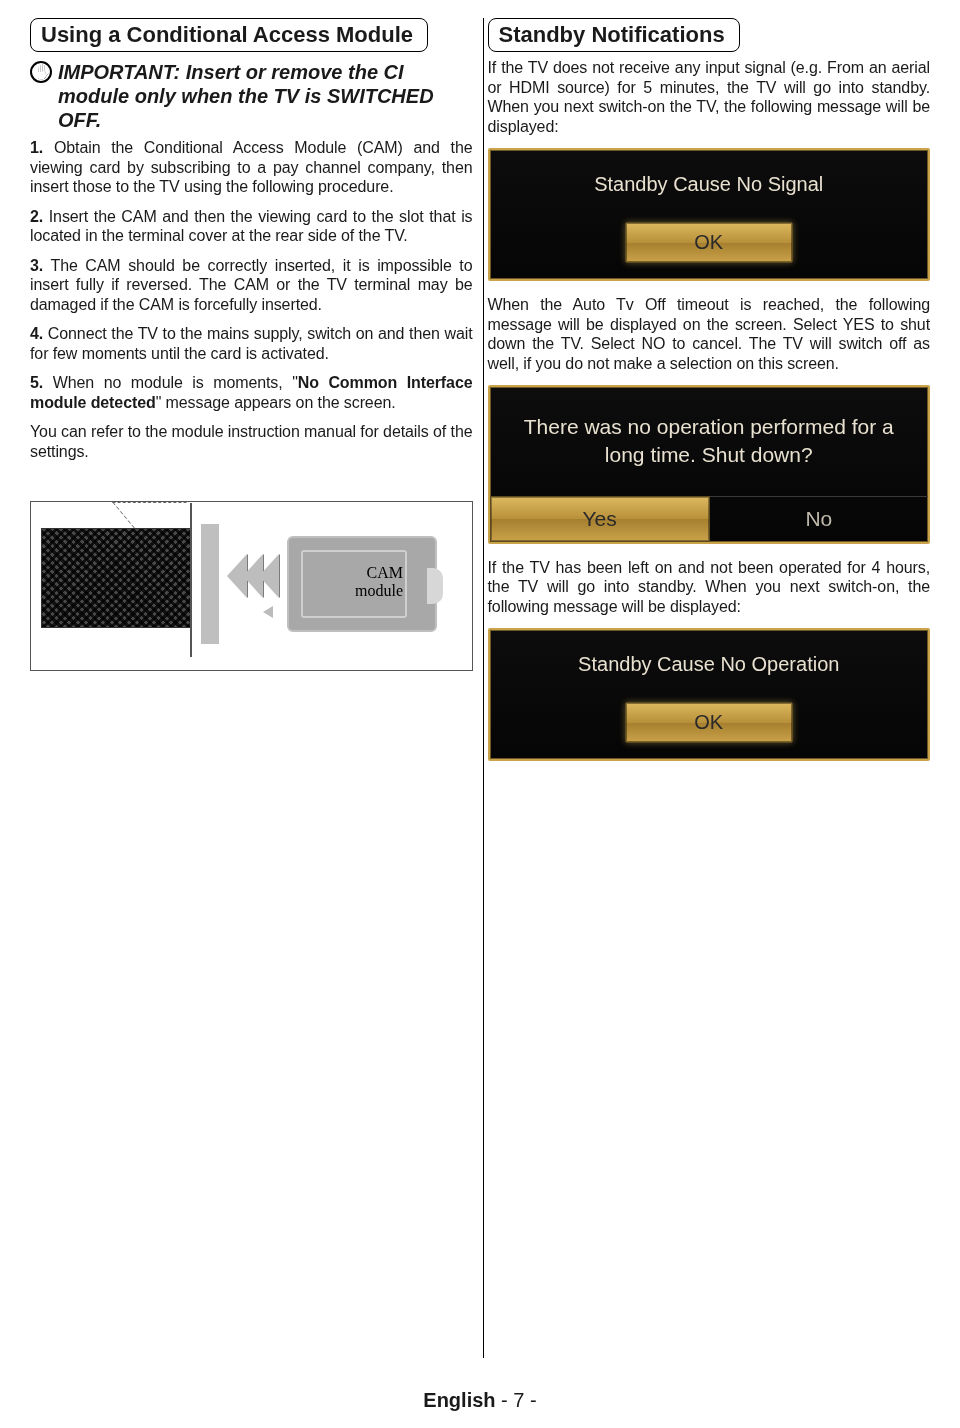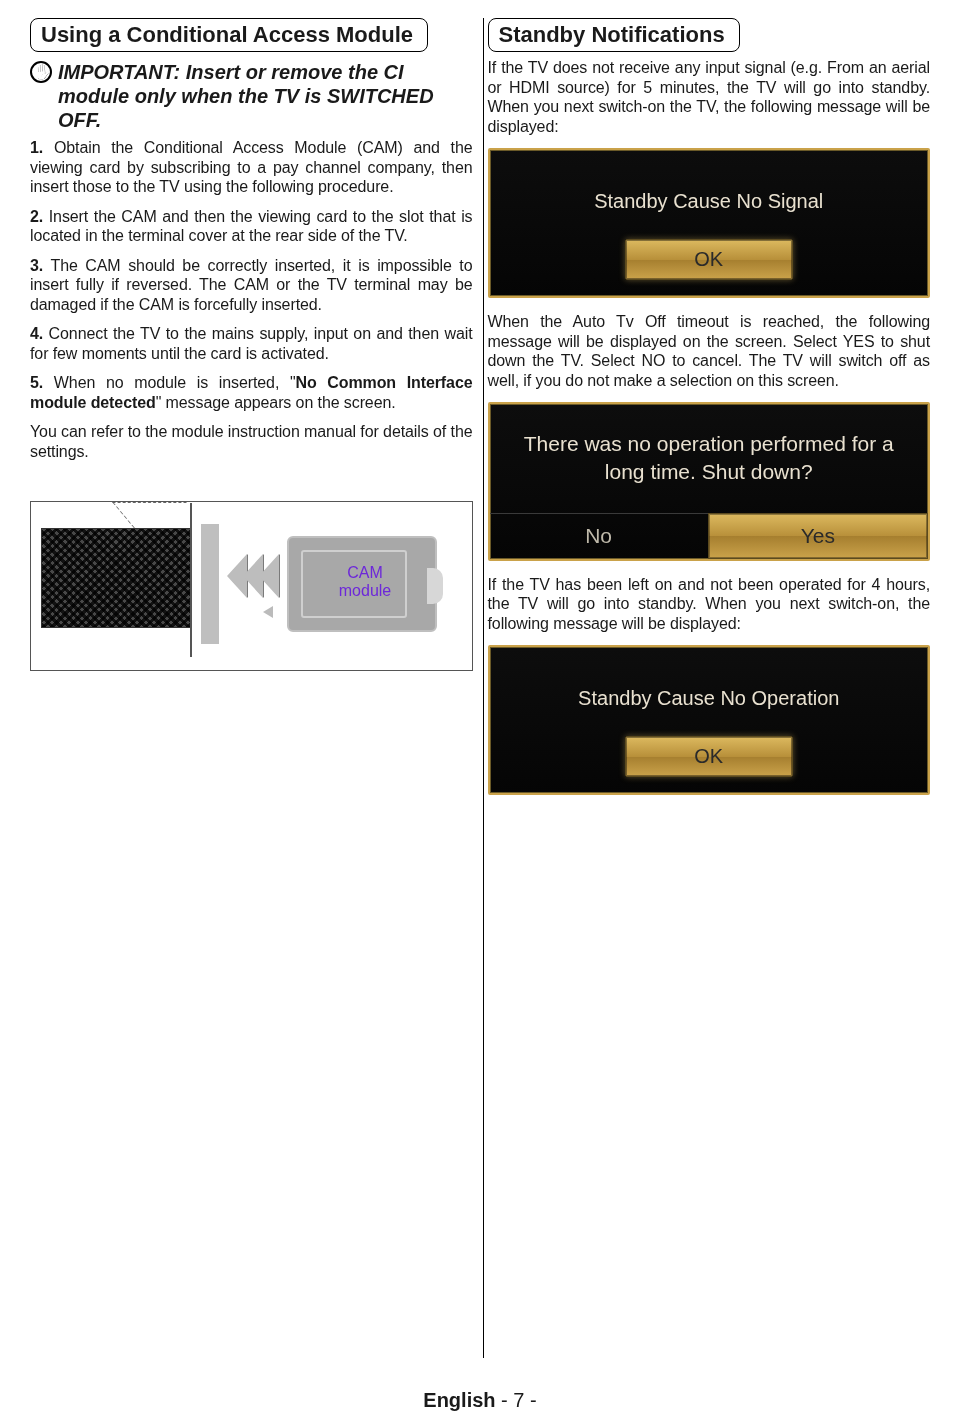--- a/index.html
+++ b/index.html
@@ -97,30 +97,30 @@
     border:2px solid #bfbfbf; border-radius:6px; background:#a8a8a8;
   }
   .cam-card::before{
     content:""; position:absolute; left:12px; top:12px; right:28px; bottom:12px;
     border:2px solid #cfcfcf; border-radius:3px;
   }
   .cam-card::after{
     content:""; position:absolute; right:-8px; top:30px; width:16px; height:36px;
     background:#d7d7d7; border-radius:0 10px 10px 0;
   }
-  .cam-label{ position:absolute; left:296px; top:62px; color:#6d28d9; font-size:16px; text-align:center; width:76px; line-height:1.1;}
+  .cam-label{ position:absolute; left:296px; top:62px; color:#000000; font-size:16px; text-align:right; width:76px; line-height:1.1;font-family:Liberation Serif, serif;}
   .cam-tri{position:absolute; left:232px; top:104px; width:0;height:0; border-top:6px solid transparent; border-bottom:6px solid transparent; border-right:10px solid #bbb;}
 
   
   .tv-panel {
     background: linear-gradient(#0d0d0d,#050505);
     border: 2px solid #caa24a;
     border-radius: 2px;
     margin: 12px 0 14px 0;
-    padding: 34px 0 16px 0;
+    padding: 17px 0 16px 0;
     text-align: center;
     box-shadow: 0 0 0 1px #6b5a28 inset;
   }
   .tv-text { color: #e9e1d0; font-size: 20px; text-align:center; padding: 4px 26px 18px; line-height:1.35; }
   .tv-ok {
     display: block;
     margin: 6px auto 0;
     width: 168px;
     padding: 8px 0;
     text-align: center;
@@ -168,23 +168,23 @@
       <span class="important-text">IMPORTANT: Insert or remove the CI module only when the TV is SWITCHED OFF.</span>
     </div>
 
 
     <p class="body"><span class="step-num">1.</span><span> Obtain the Conditional Access Module (CAM) and the viewing card by subscribing to a pay channel company, then insert those to the TV using the following procedure.</span></p>
 
     <p class="body"><span class="step-num">2.</span><span> Insert the CAM and then the viewing card to the slot that is located in the terminal cover at the rear side of the TV.</span></p>
 
     <p class="body"><span class="step-num">3.</span><span> The CAM should be correctly inserted, it is impossible to insert fully if reversed. The CAM or the TV terminal may be damaged if the CAM is forcefully inserted.</span></p>
 
-    <p class="body"><span class="step-num">4.</span><span> Connect the TV to the mains supply, input on and then wait for few moments until the card is activated.</span></p>
-
-    <p class="body"><span class="step-num">5.</span><span> When no module is inserted, "</span><span class="step5-msg">No Common Interface module detected</span><span>" message appears on the screen.</span></p>
+    <p class="body"><span class="step-num">4.</span><span> Connect the TV to the mains supply, switch on and then wait for few moments until the card is activated.</span></p>
+
+    <p class="body"><span class="step-num">5.</span><span> When no module is moments, "</span><span class="step5-msg">No Common Interface module detected</span><span>" message appears on the screen.</span></p>
 
     <p class="body">You can refer to the module instruction manual for details of the settings.</p>
 
     <div class="cam-diagram">
       <div class="cam-tv"></div>
       <div class="cam-line1"></div>
       <div class="cam-bar"></div>
       <div class="cam-arrows">
         <div class="chev c1"></div>
         <div class="chev c2"></div>
@@ -204,22 +204,22 @@
     <div class="tv-panel">
       <div class="tv-text">Standby Cause No Signal</div>
       <div class="tv-ok">OK</div>
     </div>
 
     <p class="body">When the Auto Tv Off timeout is reached, the following message will be displayed on the screen. Select YES to shut down the TV. Select NO to cancel. The TV will switch off as well, if you do not make a selection on this screen.</p>
 
     <div class="tv-panel choice long">
       <div class="tv-text">There was no operation performed for a long time. Shut down?</div>
       <div class="yn-row">
+        <div class="yn-btn yes">Yes</div>
         <div class="yn-btn">No</div>
-        <div class="yn-btn yes">Yes</div>
       </div>
     </div>
 
     <p class="body">If the TV has been left on and not been operated for 4 hours, the TV will go into standby. When you next switch-on, the following message will be displayed:</p>
 
     <div class="tv-panel">
       <div class="tv-text">Standby Cause No Operation</div>
       <div class="tv-ok">OK</div>
     </div>
   </div>

